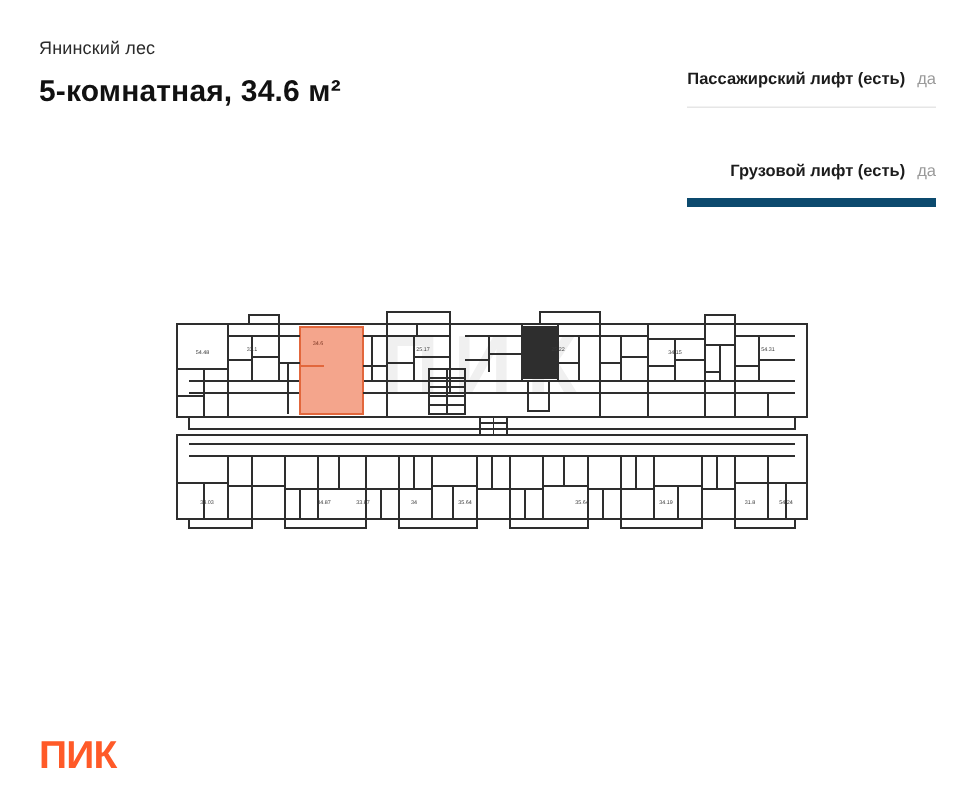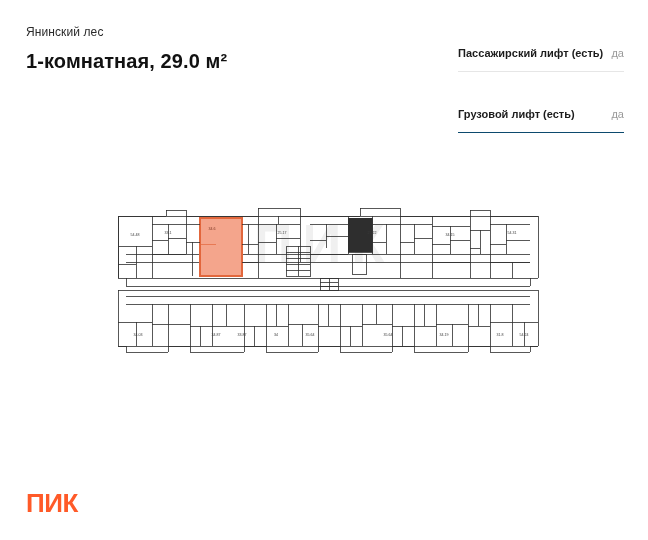--- a/index.html
+++ b/index.html
@@ -53,27 +53,27 @@
   .header-right {
     position: absolute;
     right: 24px;
     top: 22px;
     width: 166px;
   }
   .spec-row {
     position: relative;
     display: flex;
     align-items: baseline;
-    justify-content: space-between;
+    justify-content: flex-end;
     padding: 0 0 10px 0;
     border-bottom: 1px solid #e6e6e6;
     margin-bottom: 11px;
   }
   .spec-row:last-child {
-    border-bottom: 1px solid #0c4a6e;
+    border-bottom: 6px solid #0c4a6e;
   }
   .spec-label {
     font-size: 11px;
     line-height: 15px;
     font-weight: bold;
     color: #1c1c1c;
   }
   .spec-value {
     font-size: 11px;
     line-height: 15px;
@@ -126,21 +126,21 @@
     line-height: 26px;
   }
 </style>
 </head>
 <body>
 
 <div class="page">
 
   <div class="header-left">
     <div class="complex-name">Янинский лес</div>
-    <div class="title">1-комнатная, 29.0 м²</div>
+    <div class="title">5-комнатная, 34.6 м²</div>
   </div>
 
   <div class="header-right">
     <div class="spec-row">
       <span class="spec-label">Пассажирский лифт (есть)</span>
       <span class="spec-value">да</span>
     </div>
     <div class="spec-row">
       <span class="spec-label">Грузовой лифт (есть)</span>
       <span class="spec-value">да</span>

